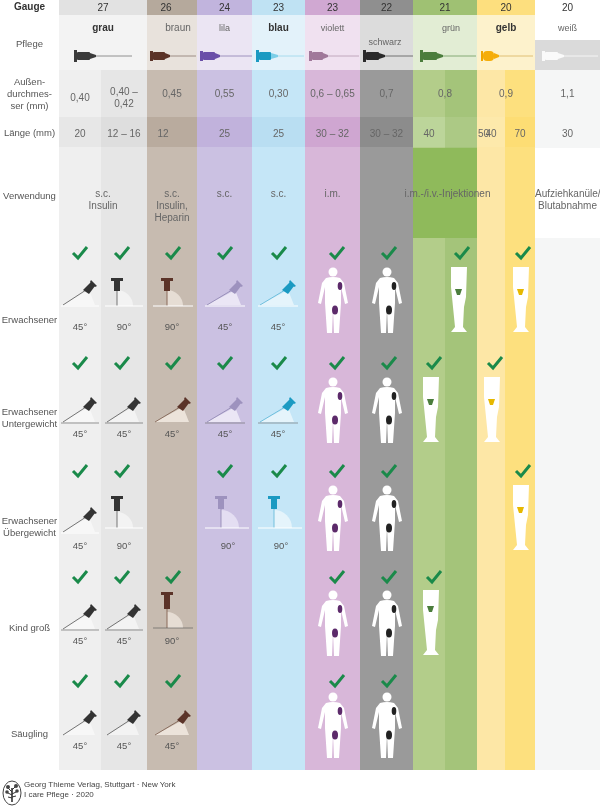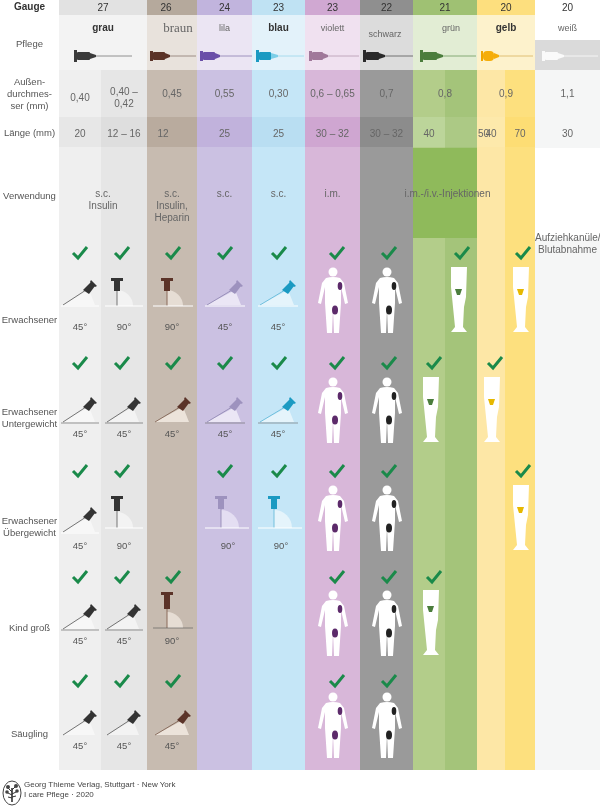--- a/index.html
+++ b/index.html
@@ -101,25 +101,25 @@
 <div class="hdr" style="left:147px;width:38px;">26</div>
 <div class="hdr" style="left:197px;width:55px;">24</div>
 <div class="hdr" style="left:252px;width:53px;">23</div>
 <div class="hdr" style="left:305px;width:55px;">23</div>
 <div class="hdr" style="left:360px;width:53px;">22</div>
 <div class="hdr" style="left:413px;width:64px;">21</div>
 <div class="hdr" style="left:477px;width:58px;">20</div>
 <div class="hdr" style="left:535px;width:65px;">20</div>
 
 <div class="txt bold" style="left:59px;width:88px;top:22px;">grau</div>
-<div class="txt" style="left:147px;width:62px;top:22px;font-size:13px;font-family:Liberation Serif, serif;">braun</div>
+<div class="txt" style="left:147px;width:62px;top:22px;font-size:10px;">braun</div>
 <div class="txt" style="left:197px;width:55px;top:22px;font-size:9px;">lila</div>
 <div class="txt bold" style="left:252px;width:53px;top:22px;">blau</div>
 <div class="txt" style="left:305px;width:55px;top:22px;font-size:9px;">violett</div>
-<div class="txt" style="left:360px;width:50px;top:28px;font-size:9px;">schwarz</div>
+<div class="txt" style="left:360px;width:50px;top:36px;font-size:9px;">schwarz</div>
 <div class="txt" style="left:413px;width:76px;top:22px;font-size:9px;">grün</div>
 <div class="txt bold" style="left:477px;width:58px;top:22px;">gelb</div>
 <div class="txt" style="left:535px;width:65px;top:22px;font-size:9px;">weiß</div>
 
 <svg class="needle" style="left:74px;top:48px;" width="60" height="16" viewBox="0 0 60 16">
     <rect x="0" y="2" width="3" height="12" fill="#3a3a3a"></rect>
     <rect x="3" y="4" width="13" height="8" rx="1" fill="#3a3a3a"></rect>
     <polygon points="16,5 22,7 22,9 16,11" fill="#3a3a3a"></polygon>
     <line x1="22" y1="8" x2="58" y2="8" stroke="#777" stroke-width="0.8"></line>
   </svg>
@@ -199,21 +199,21 @@
 
 <div class="txt" style="left:59px;width:88px;top:188px;white-space:pre-line;">s.c.
 Insulin</div>
 <div class="txt" style="left:147px;width:50px;top:188px;white-space:pre-line;">s.c.
 Insulin,
 Heparin</div>
 <div class="txt" style="left:197px;width:55px;top:188px;">s.c.</div>
 <div class="txt" style="left:252px;width:53px;top:188px;">s.c.</div>
 <div class="txt" style="left:305px;width:55px;top:188px;">i.m.</div>
 <div class="txt" style="left:360px;width:175px;top:188px;">i.m.-/i.v.-Injektionen</div>
-<div class="txt" style="left:535px;width:65px;top:188px;white-space:pre-line;margin-top:44px;">Aufziehkanüle/
+<div class="txt" style="left:535px;width:65px;top:188px;white-space:pre-line;">Aufziehkanüle/
 Blutabnahme</div>
 
 <svg class="check" style="left:71px;top:245px;" viewBox="0 0 18 16">
     <path d="M2 8 L7 13 L16 2" fill="none" stroke="#1a8a4a" stroke-width="3"></path>
   </svg>
 <svg class="check" style="left:113px;top:245px;" viewBox="0 0 18 16">
     <path d="M2 8 L7 13 L16 2" fill="none" stroke="#1a8a4a" stroke-width="3"></path>
   </svg>
 <svg class="check" style="left:164px;top:245px;" viewBox="0 0 18 16">
     <path d="M2 8 L7 13 L16 2" fill="none" stroke="#1a8a4a" stroke-width="3"></path>

